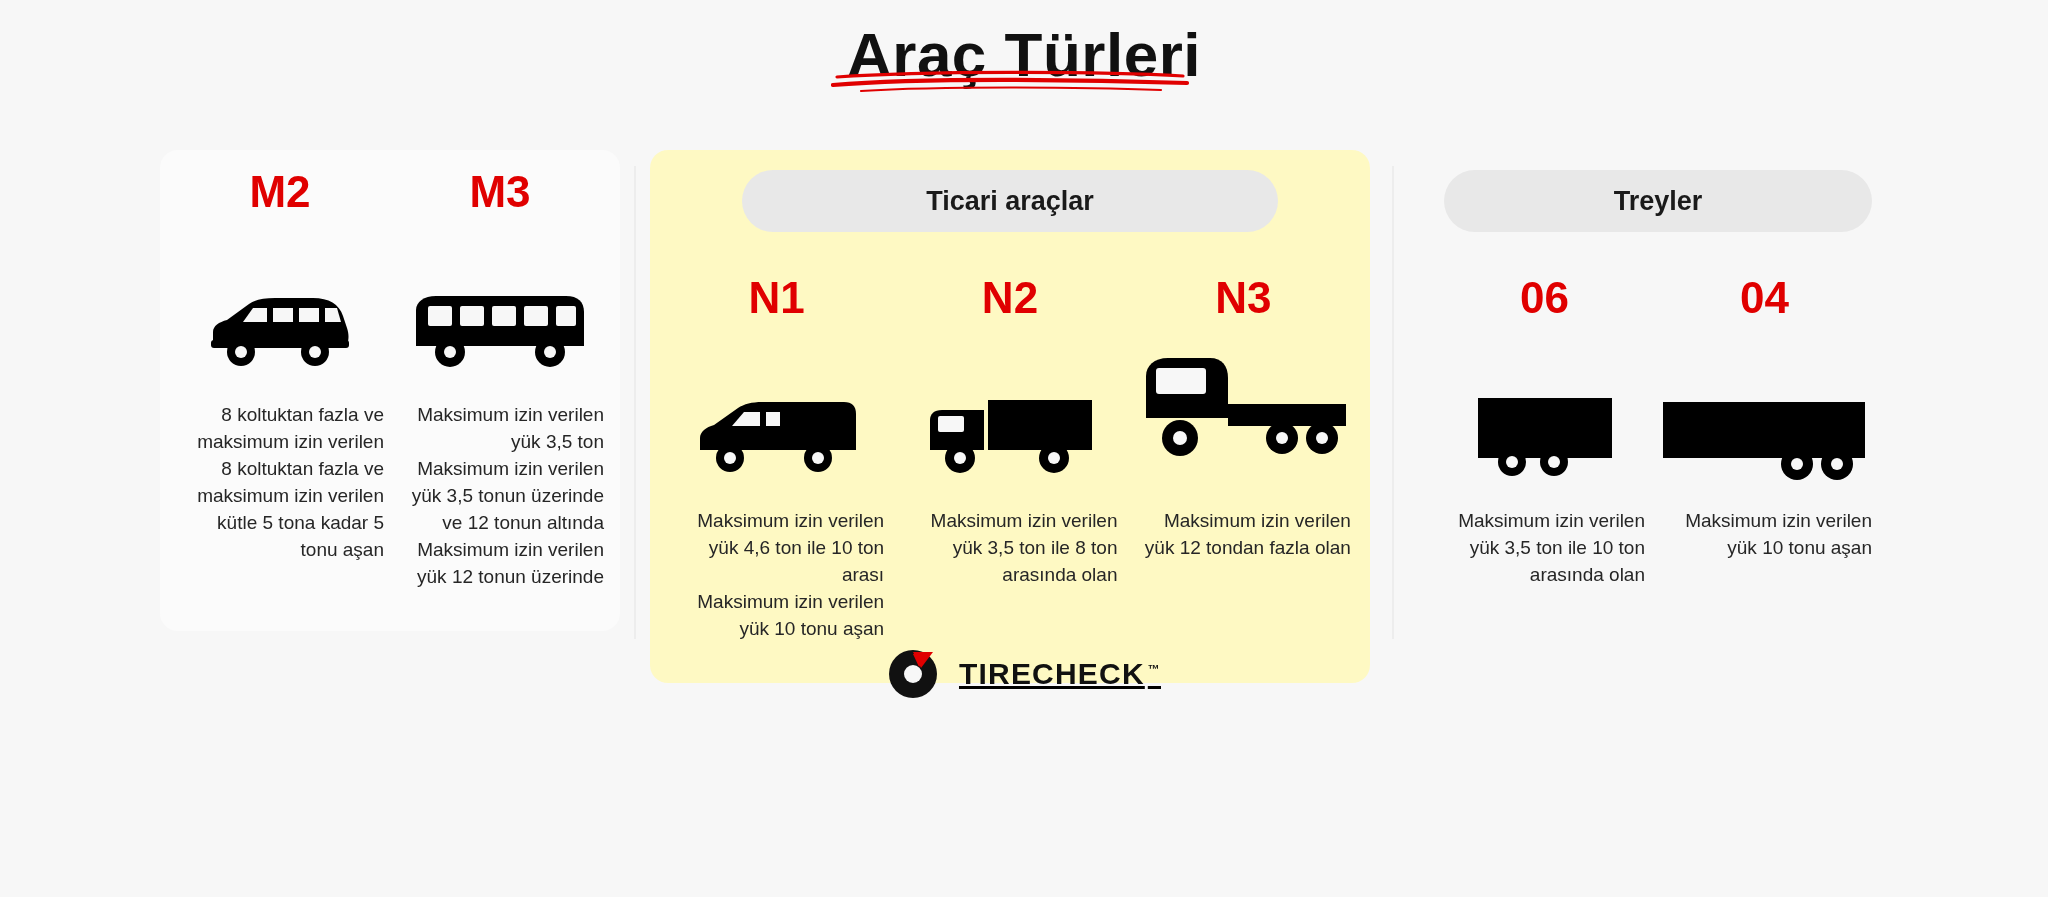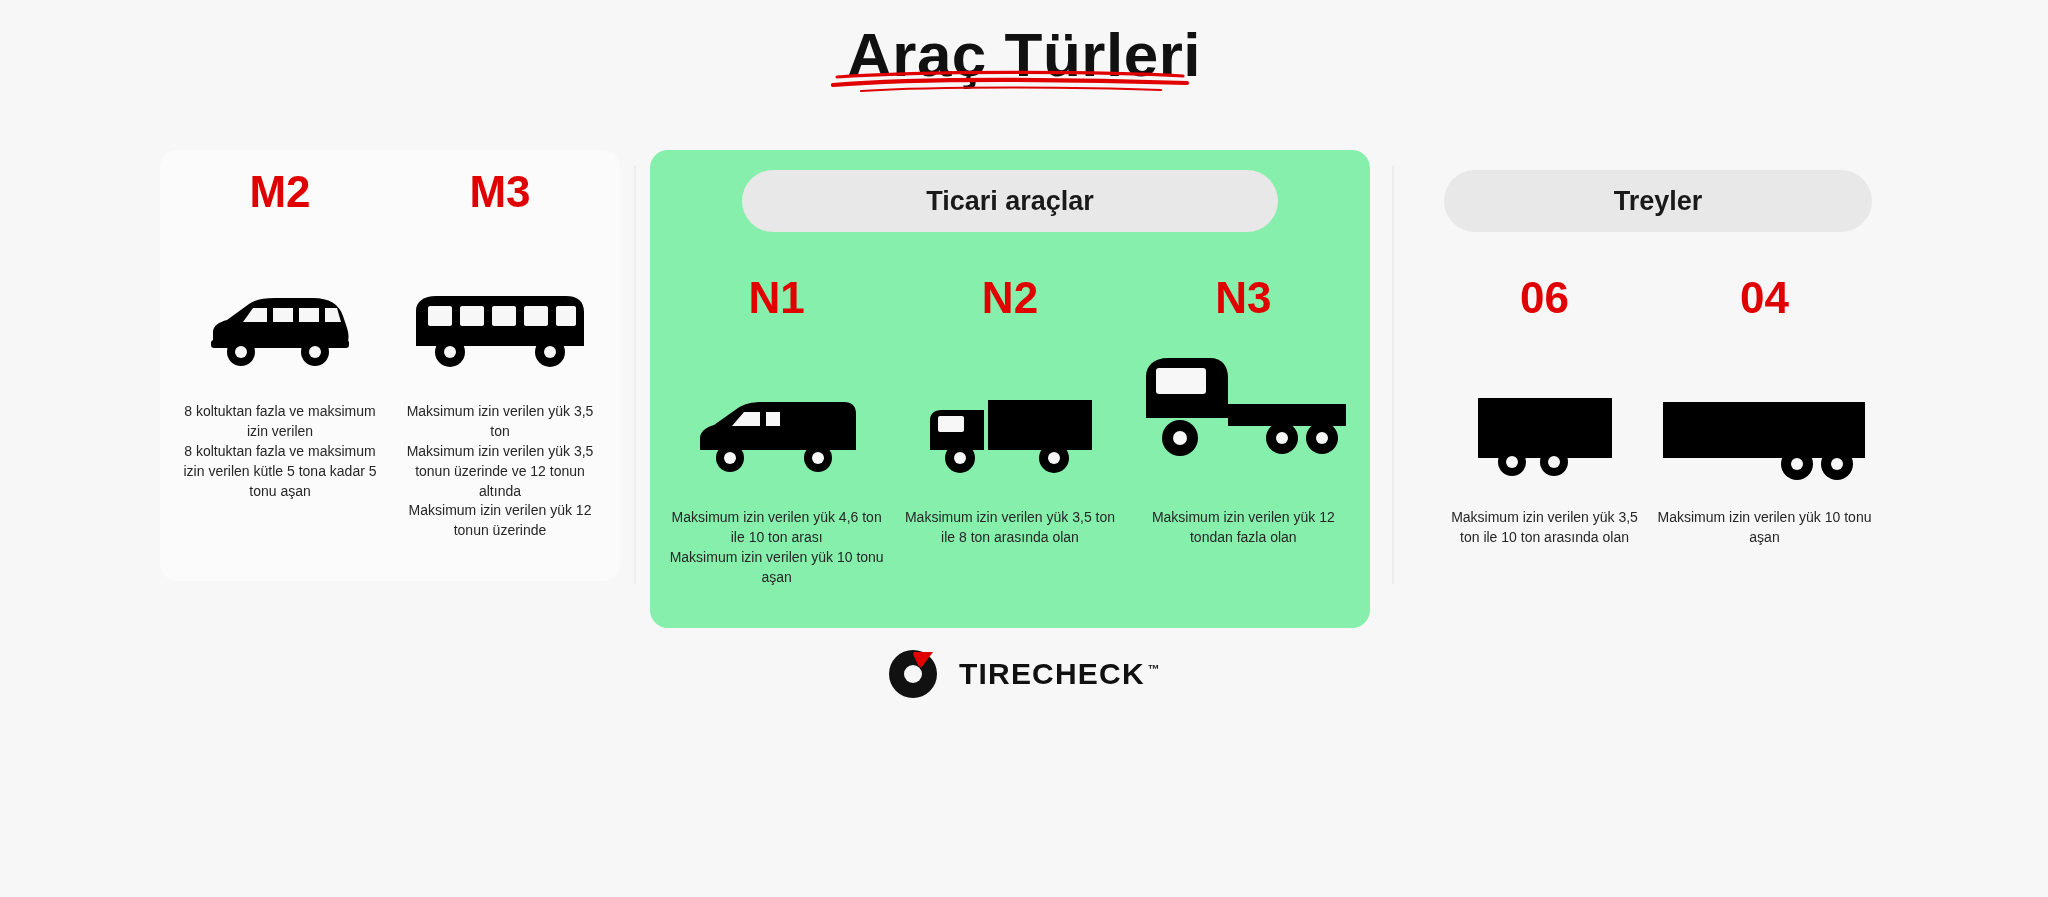--- a/index.html
+++ b/index.html
@@ -50,21 +50,21 @@
     justify-content: center;
     padding: 0 150px;
   }
   .col {
     position: relative;
     background: #fbfbfb;
     border-radius: 18px;
     padding: 20px 10px 40px 10px;
   }
   .col.group-binek { width: 460px; }
-  .col.group-ticari { width: 720px; margin-left: 30px; background: #86efac; }
+  .col.group-ticari { width: 720px; margin-left: 30px; background: #fef9c3; }
   .col.group-treyler { width: 460px; margin-left: 58px; background: transparent; }
 
   .col-divider {
     position: absolute;
     top: 16px;
     bottom: 44px;
     width: 2px;
     background: #ededed;
   }
 
@@ -104,37 +104,38 @@
     margin-bottom: 42px;
   }
   .glyph {
     height: 120px;
     display: flex;
     align-items: flex-end;
     justify-content: center;
     margin-bottom: 26px;
   }
   .desc {
-    font-size: 14px;
+    font-size: 19px;
     line-height: 1.42;
     color: #262626;
-    text-align: center;
+    text-align: right;
     white-space: pre-line;
     max-width: 215px;
   }
 
   
   .footer {
     position: absolute;
     bottom: 36px;
     left: 0; right: 0;
     display: flex;
     align-items: center;
     justify-content: center;
     gap: 20px;
+    text-decoration: underline;
   }
   .logo-mark { display: block; }
   .logo-text {
     font-size: 30px;
     font-weight: bold;
     letter-spacing: 1.2px;
     color: #111;
     position: relative;
   }
   .logo-tm {

